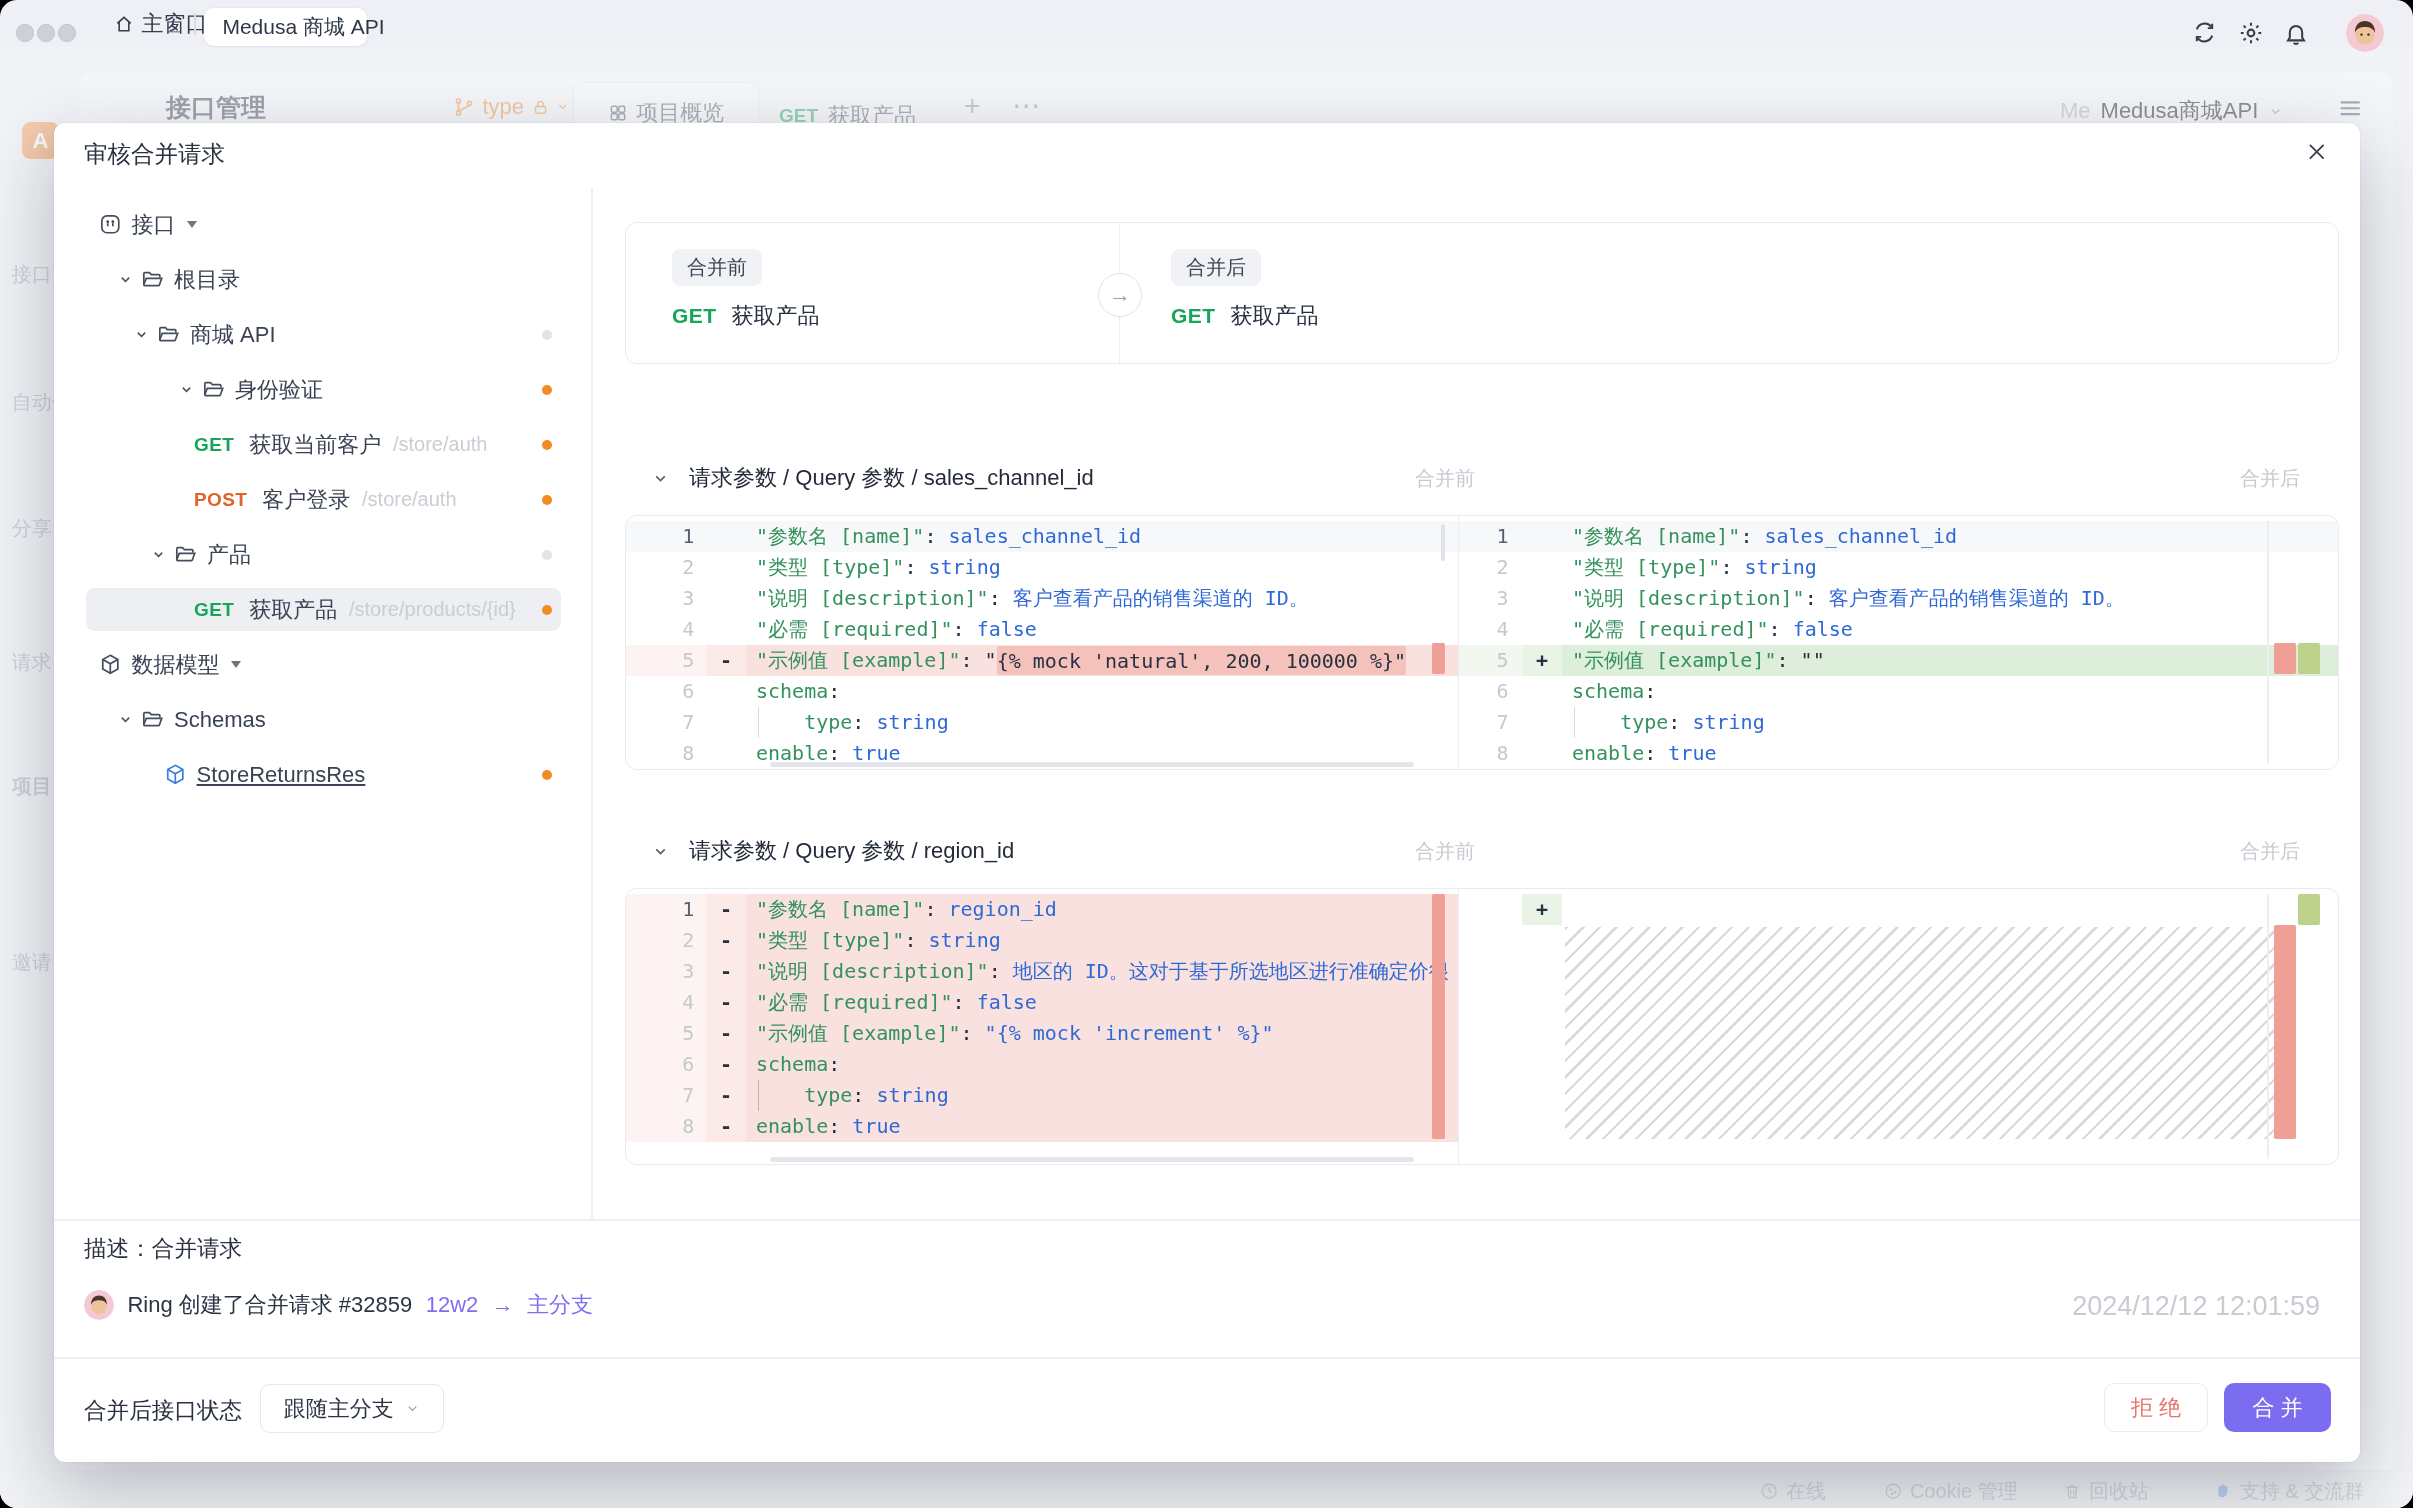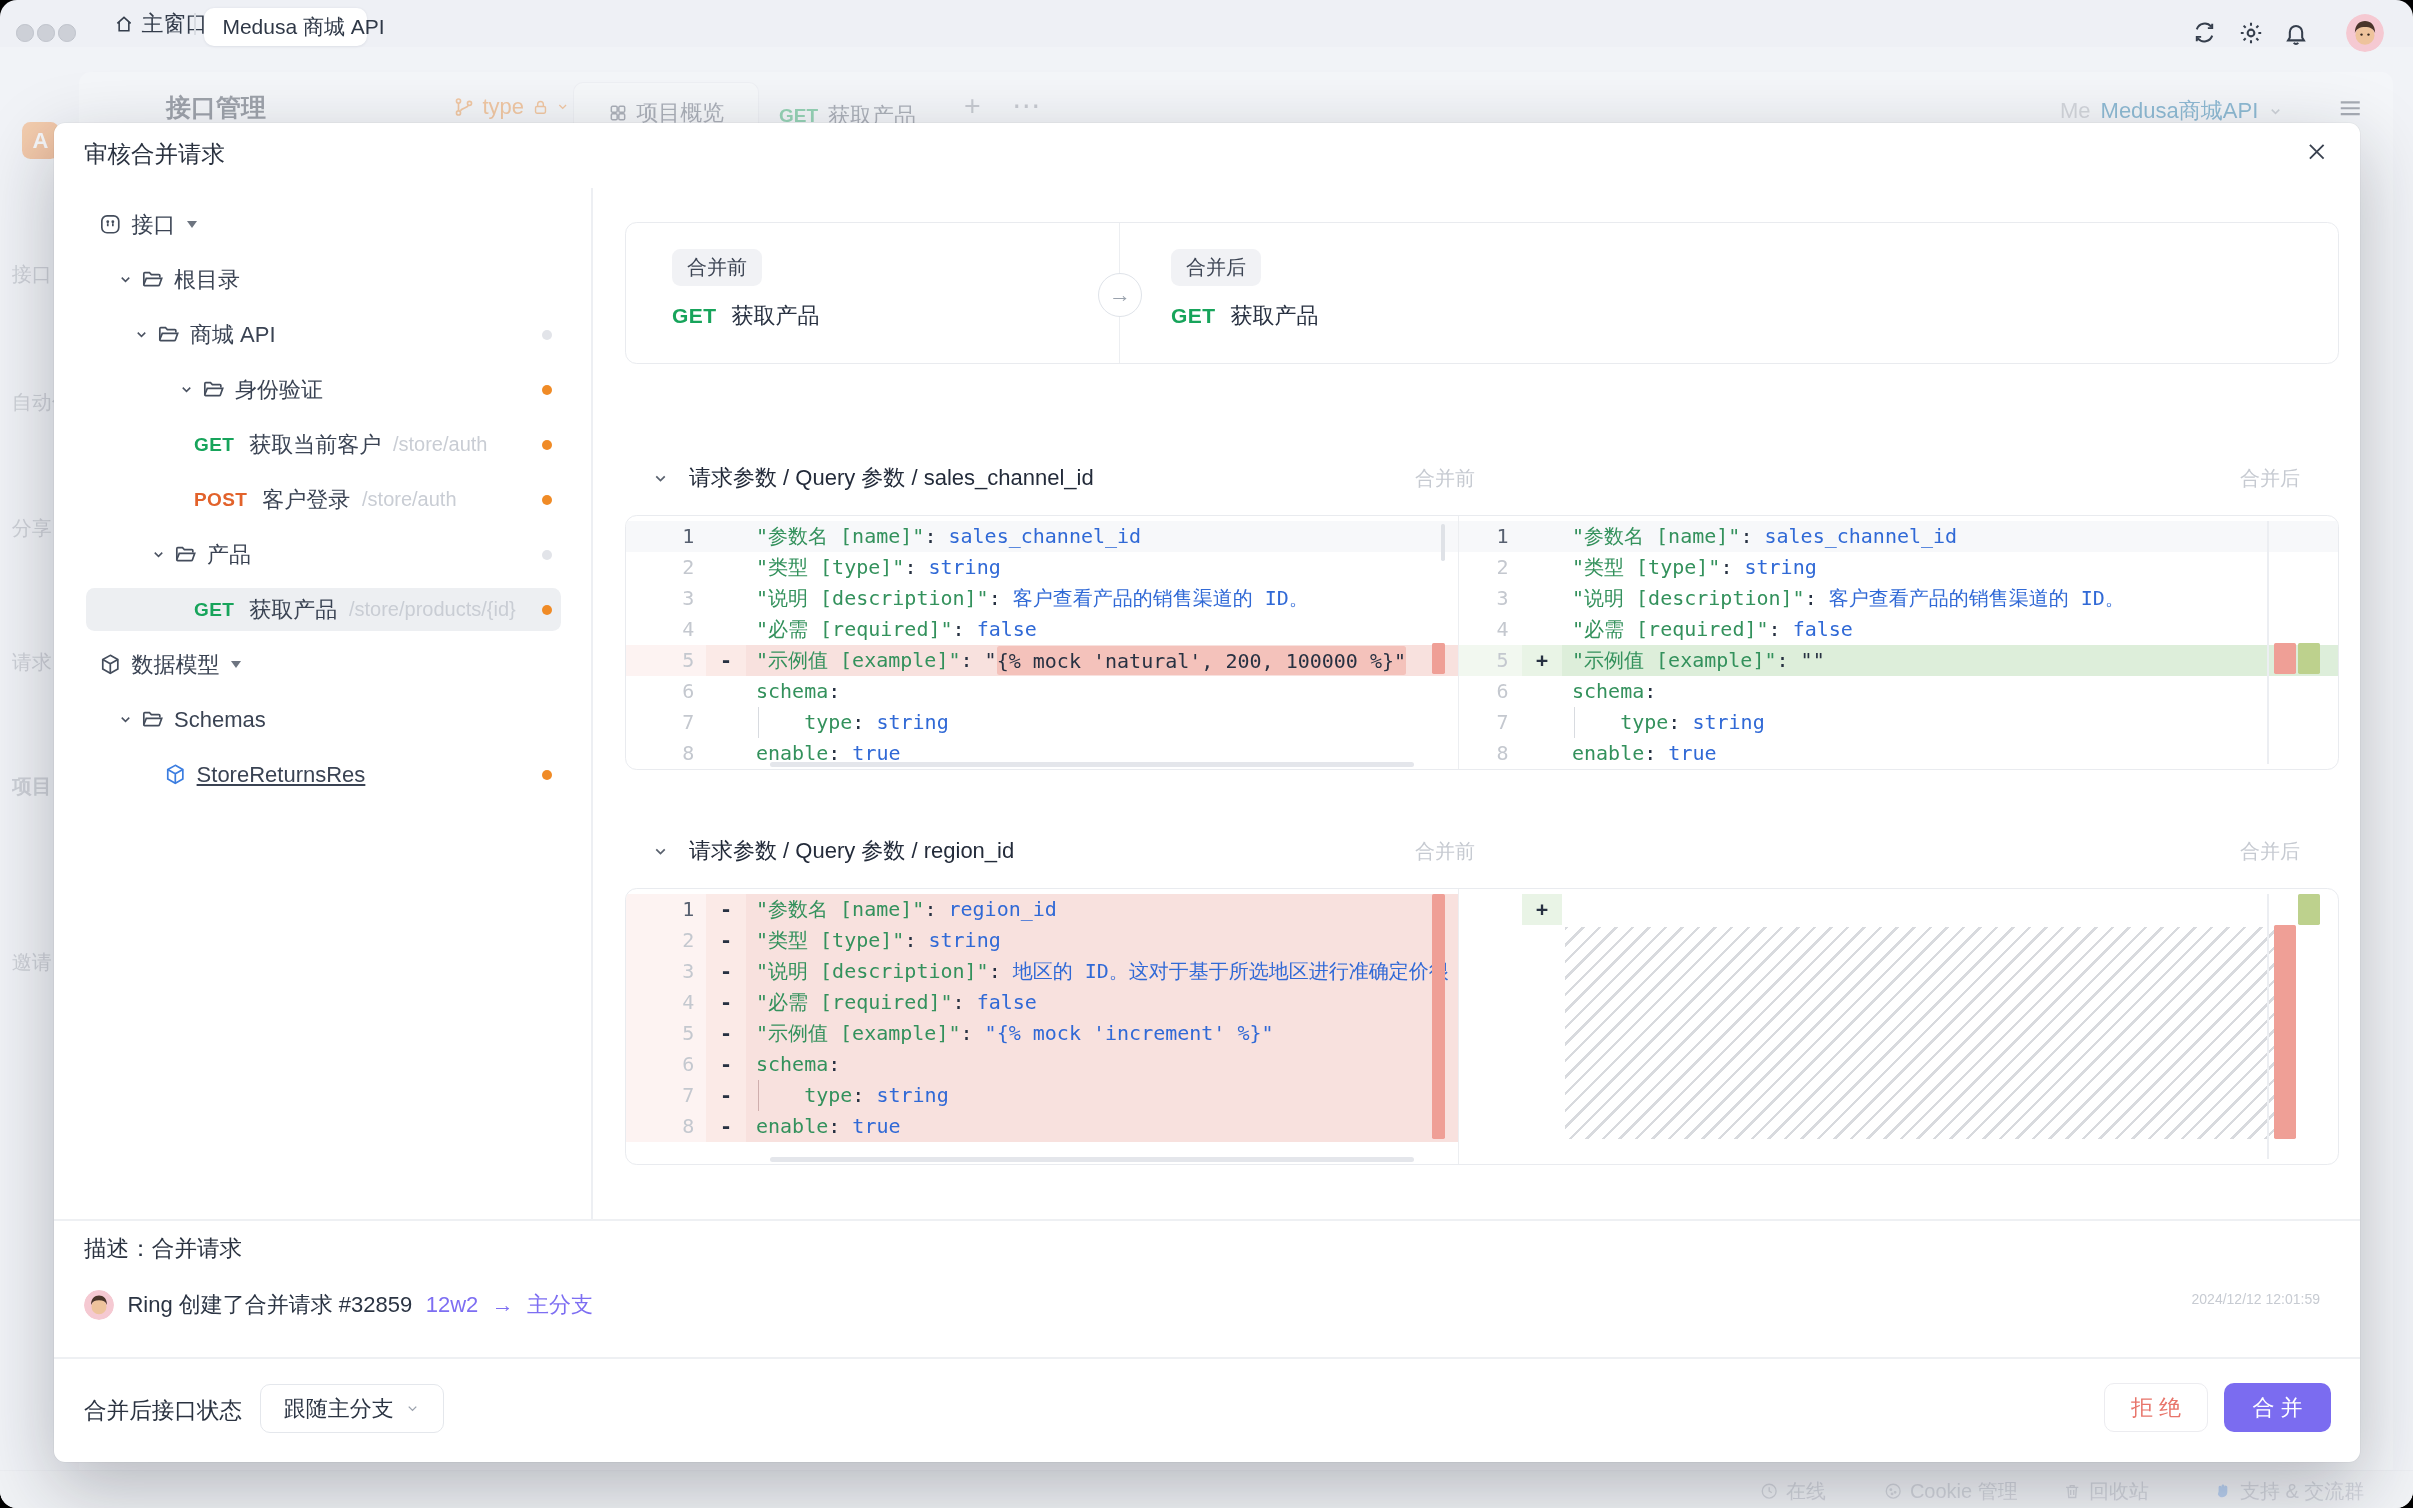--- a/index.html
+++ b/index.html
@@ -23,21 +23,21 @@
   .rail-label{position:absolute;left:11.7px;width:42px;overflow:hidden;white-space:nowrap;font-size:20px;color:#9ba0ab;}
   .nav-title{position:absolute;left:166px;top:91px;font-size:25px;font-weight:bold;color:#2a3342;}
   .branch{position:absolute;left:453px;top:94px;display:flex;align-items:center;gap:7.5px;color:#ef8a2f;font-size:22px;font-weight:500;}
   .ov-tab{position:absolute;left:573px;top:82px;width:186px;height:60px;background:#fbfcfd;border:0.8px solid #e7e9ee;border-bottom:none;
           border-radius:10px 10px 0 0;display:flex;align-items:center;justify-content:center;gap:8.4px;font-size:22px;color:#4a5363;box-sizing:border-box;}
   .get-tab{position:absolute;left:779px;top:101px;display:flex;align-items:center;gap:10px;font-size:22px;color:#4a5363;}
   .get-lbl{color:#17a45b;font-weight:bold;font-size:19px;}
   .nav-plus{position:absolute;left:964px;top:89px;font-size:28.5px;color:#8b919c;}
   .nav-dots{position:absolute;left:1012px;top:89px;font-size:28.5px;color:#8b919c;letter-spacing:1.7px;}
   .proj{position:absolute;left:2060px;top:96px;display:flex;align-items:center;gap:10px;font-size:22px;}
-  .proj .me{color:#a6abb4;}.proj .nm{color:#0369a1;}
+  .proj .me{color:#a6abb4;}.proj .nm{color:#000000;}
   .burger{position:absolute;left:2336px;top:94px;}
   .statusbar{position:absolute;left:0;right:0;bottom:0;height:37px;background:#eff0f4;border-top:0.8px solid #e3e5ea;}
   .sb-item{position:absolute;top:6.7px;display:flex;align-items:center;gap:7.5px;font-size:20px;color:#a8adb8;}
   
   .overlay{position:absolute;left:0;right:0;top:47px;bottom:0;background:rgba(243,244,248,.58);z-index:2;}
   
   .modal{position:absolute;left:54px;top:123px;width:2306px;height:1339px;background:#fff;border-radius:11px;z-index:10;
          box-shadow:0 25px 75px rgba(20,24,40,.28),0 0 0 0.8px rgba(10,15,30,.04);}
   .modal-title{position:absolute;left:30px;top:15px;font-size:23.5px;font-weight:500;color:#2a3240;}
   .modal-close{position:absolute;left:2246px;top:11.7px;width:34px;height:34px;display:flex;align-items:center;justify-content:center;cursor:pointer;}
@@ -99,21 +99,21 @@
   .vtrack{position:absolute;right:69px;top:5px;bottom:5px;width:1.7px;background:#eceef2;}
   .vthumb{position:absolute;right:13.4px;top:8.4px;height:37px;width:3.4px;background:#dfe2e7;border-radius:1.7px;}
   .hthumb{position:absolute;left:144px;width:644px;bottom:2.5px;height:5px;background:#e4e6eb;border-radius:2.5px;}
   .hatch{position:absolute;left:106px;right:64px;top:39px;height:211px;
          background:repeating-linear-gradient(135deg,#d8dade 0 2.5px,transparent 2.5px 11.7px);}
   
   .hdiv{position:absolute;left:0;right:0;height:1.7px;background:#eef0f3;}
   .desc-label{position:absolute;left:30px;top:1110px;font-size:22.6px;font-weight:500;color:#2a3240;}
   .activity{position:absolute;left:30px;top:1163px;height:37px;display:flex;align-items:center;gap:13.4px;font-size:22px;color:#2b3443;}
   .activity .lk{color:#7d6ef2;}
-  .timestamp{position:absolute;right:40px;top:1168px;font-size:14px;color:#c7cbd2;}
+  .timestamp{position:absolute;right:40px;top:1168px;font-size:27px;color:#c7cbd2;}
   .bb-label{position:absolute;left:30px;top:1272px;font-size:22.6px;font-weight:500;color:#2a3240;}
   .bb-select{position:absolute;left:206px;top:1261px;width:184px;height:49px;border:1.7px solid #e4e7ec;border-radius:10px;box-sizing:border-box;
              display:flex;align-items:center;justify-content:center;gap:11.7px;font-size:22px;color:#2b3443;background:#fff;cursor:pointer;}
   .btn{position:absolute;top:1260px;height:49px;border-radius:10px;box-sizing:border-box;display:flex;align-items:center;justify-content:center;
        font-size:22px;cursor:pointer;}
   .btn.reject{left:2050px;width:104px;background:#fff;border:1.7px solid #ececf0;color:#e8756b;}
   .btn.merge{left:2170px;width:107px;background:#7b6cf0;color:#fff;}
   
   .avatar{border-radius:50%;overflow:hidden;}
 </style>

